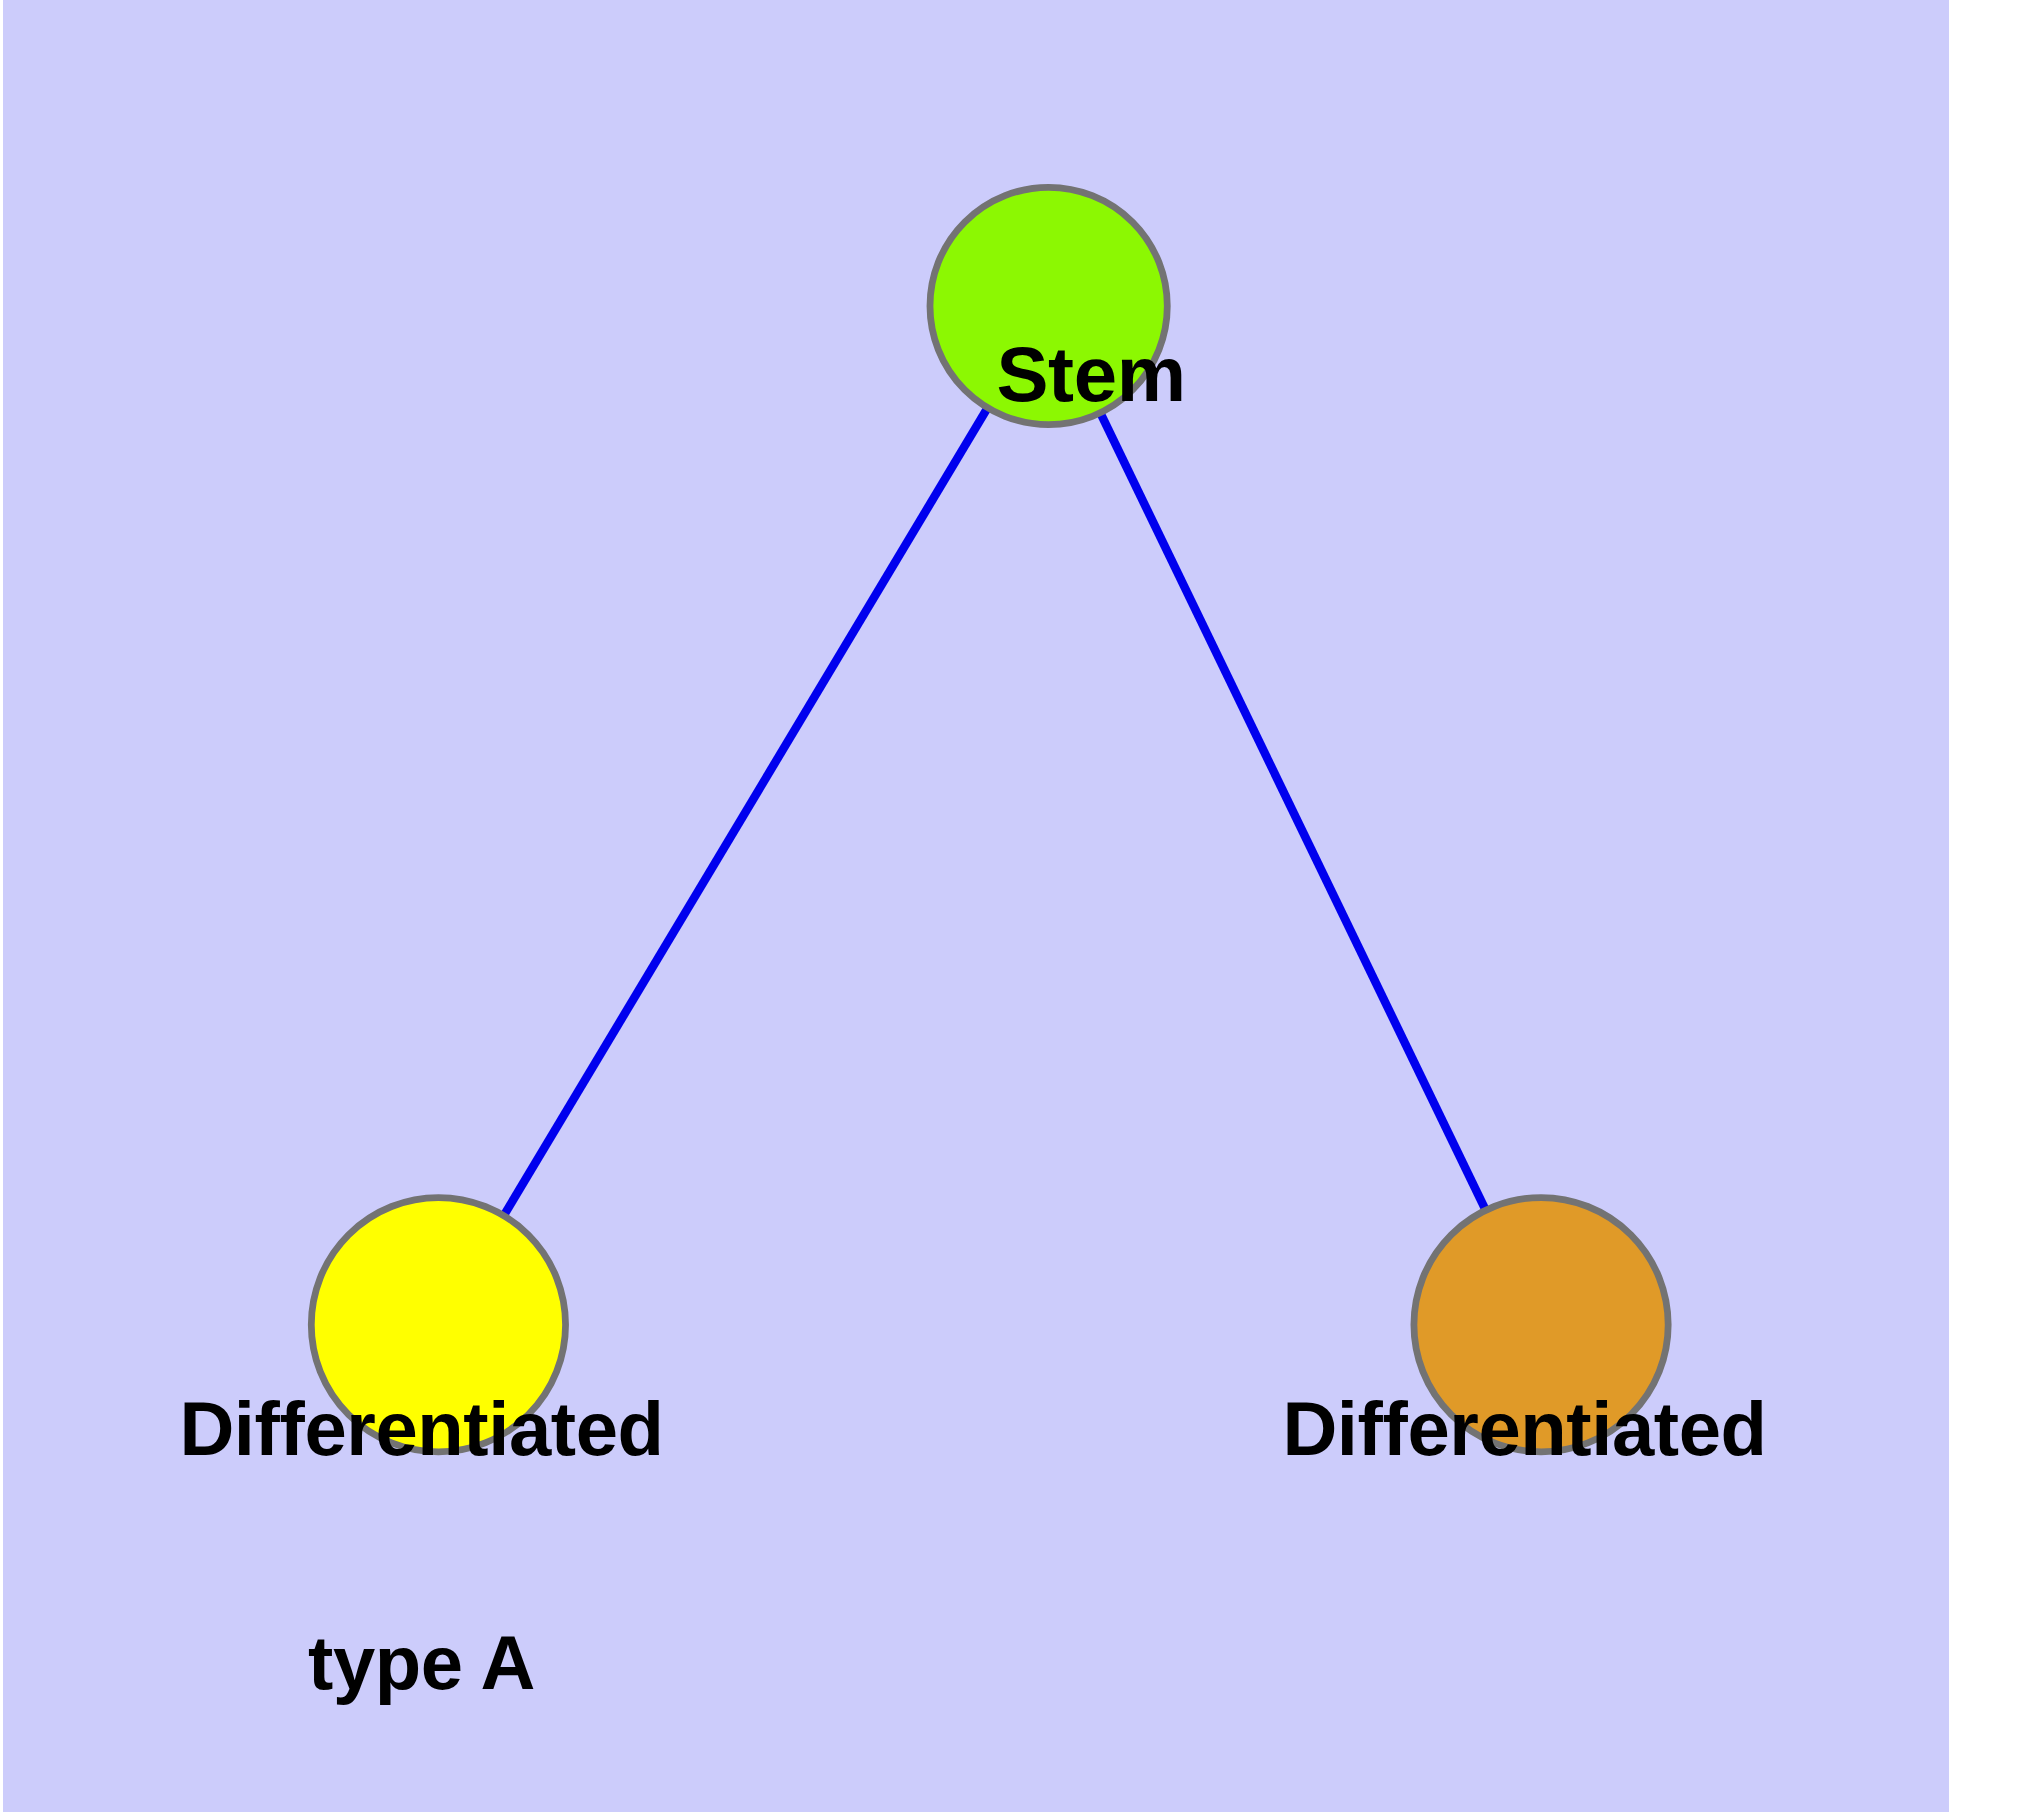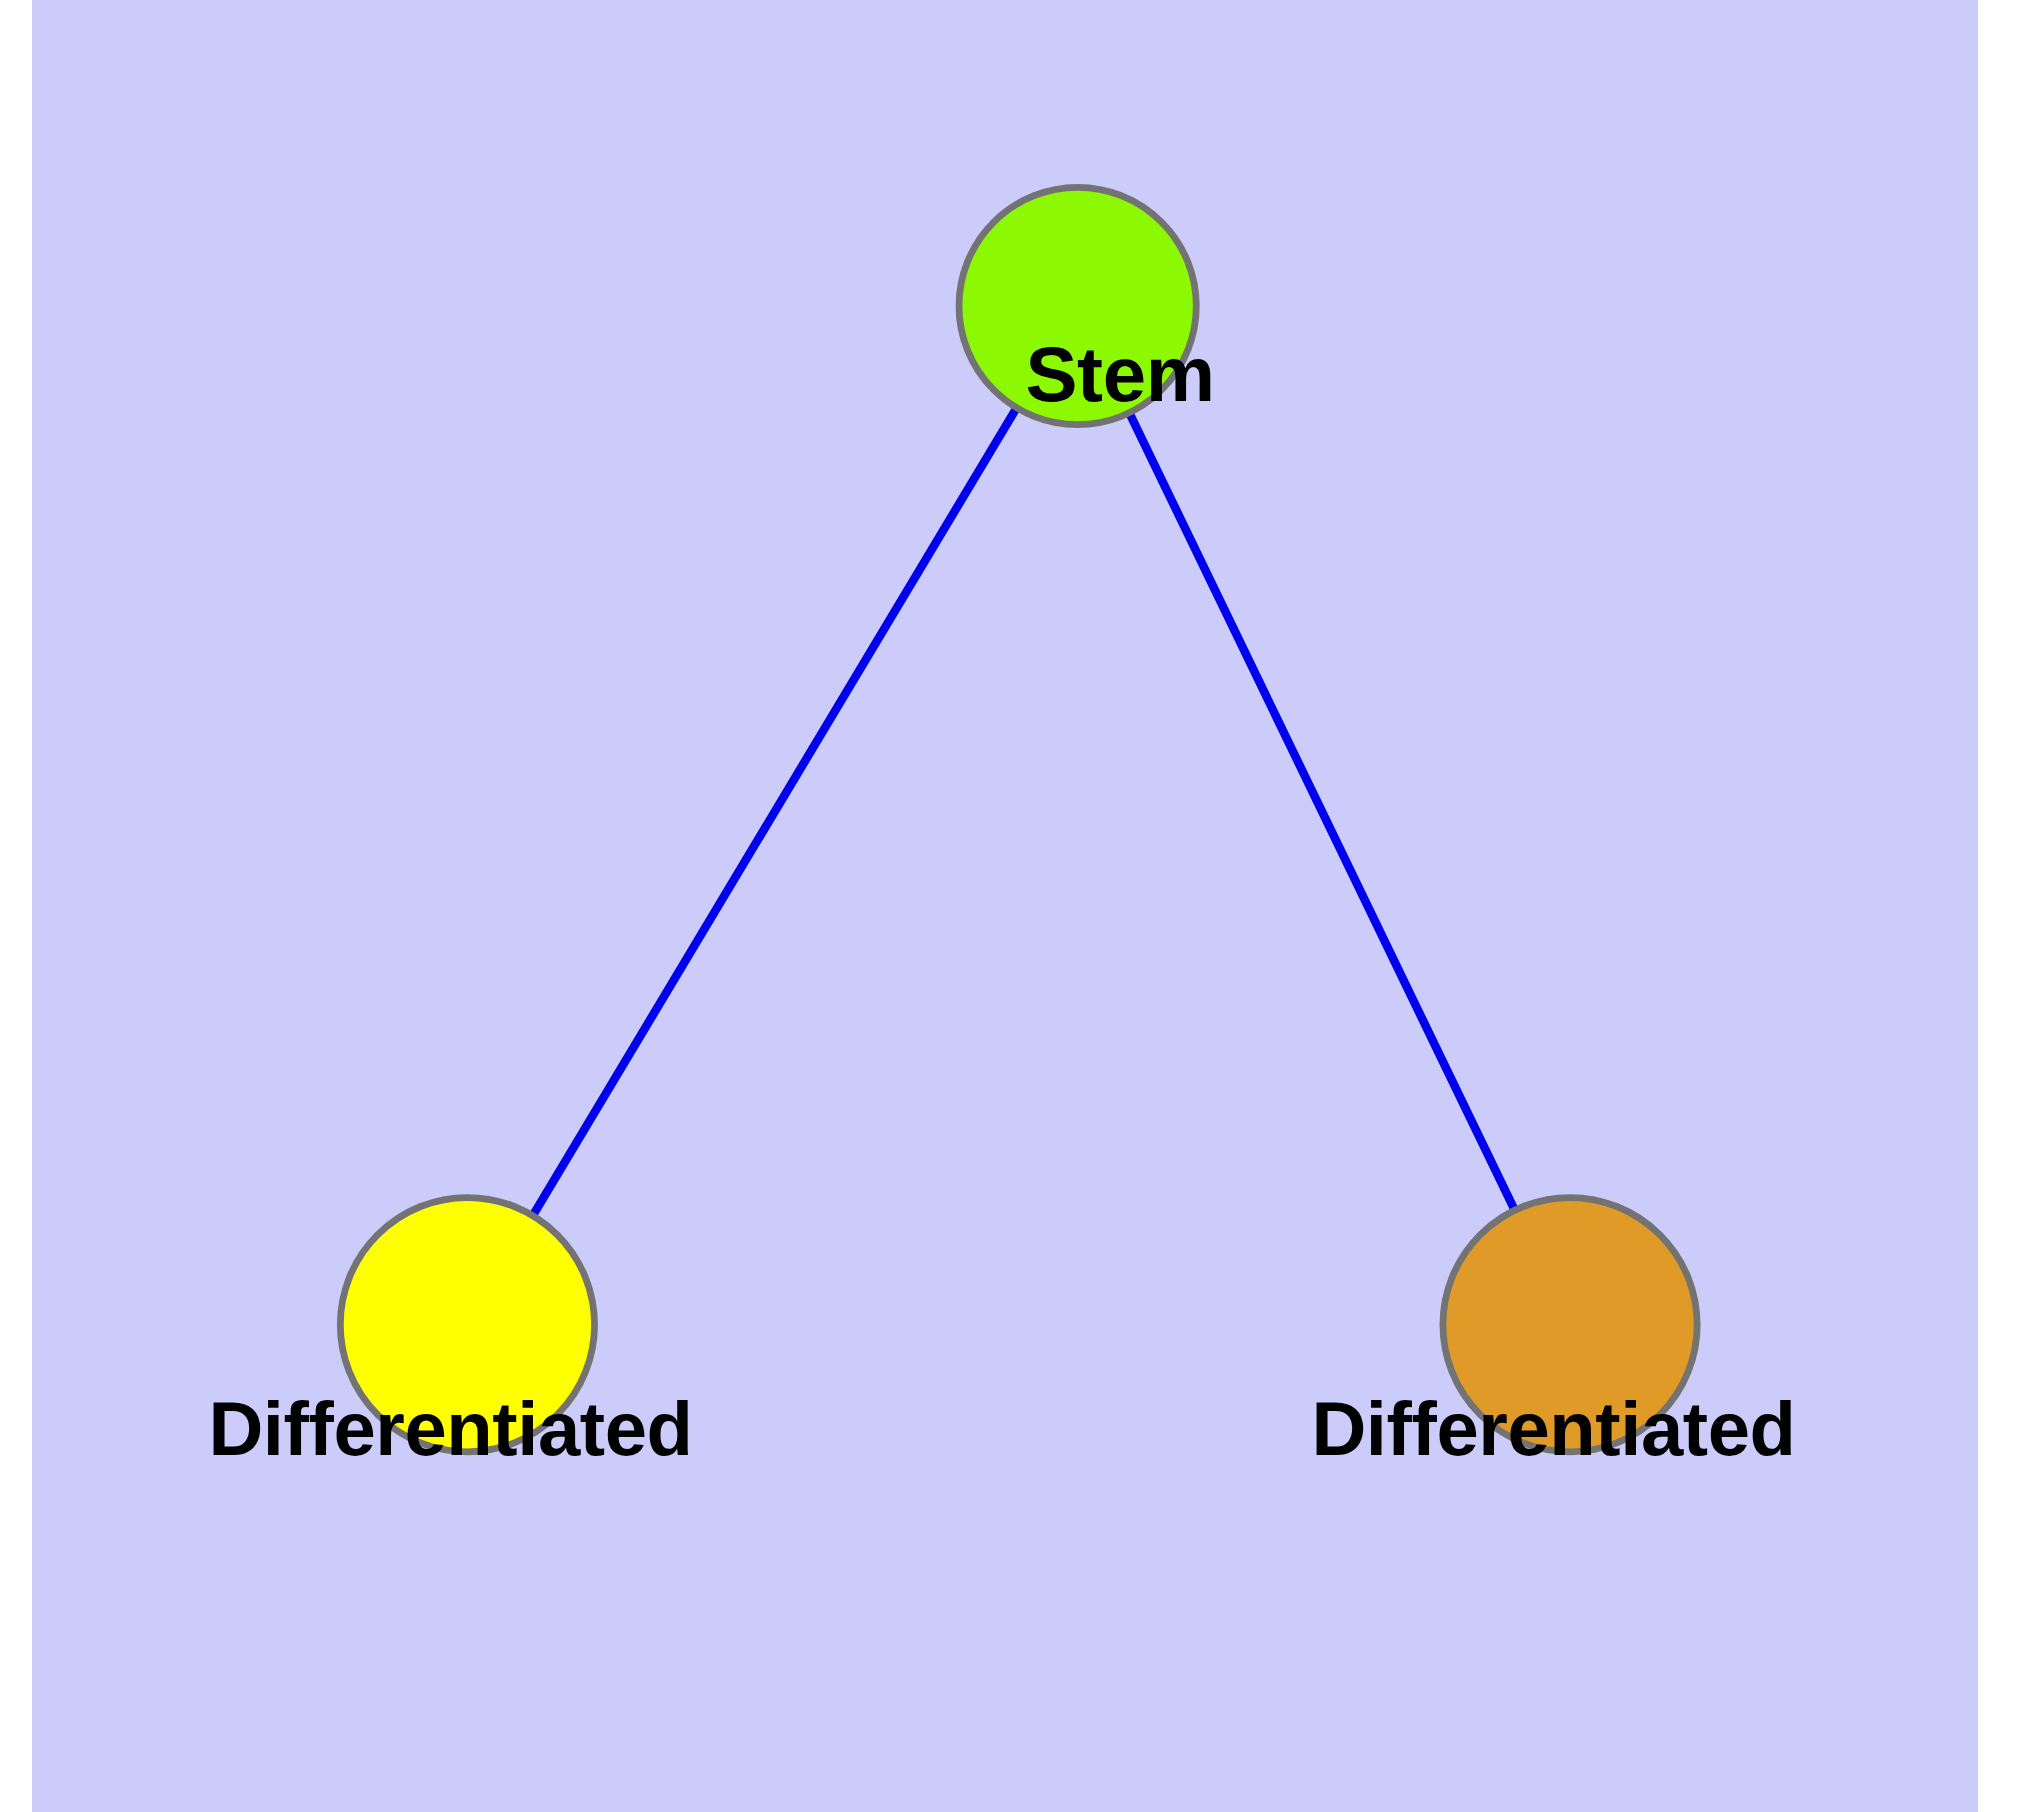--- a/index.html
+++ b/index.html
@@ -7,21 +7,20 @@
     padding: 0;
     background: #ffffff;
   }
   #canvas {
     position: relative;
     width: 1949px;
     height: 1812px;
     overflow: hidden;
     background: #ffffff;
     font-family: "Liberation Sans", sans-serif;
-    margin-left: 29px;
   }
   #plot-bg {
     position: absolute;
     left: 2.5px;
     top: 0px;
     width: 2018px;
     height: 1812px;
     background: #ccccfb;
   }
   #graph-svg {
@@ -80,20 +79,21 @@
       <circle cx="1818" cy="1563" r="150" fill="#e09a28" stroke="#737373" stroke-width="8"></circle>
     </g>
   </svg>
 
   <div class="node-label" id="label-stem">
     <span>Stem</span>
   </div>
 
   <div class="node-label" id="label-diffA">
     <div>Differentiated</div>
+    <div>type A</div>
   </div>
 
   <div class="node-label" id="label-diffB">
     <div>Differentiated</div>
   </div>
 
 </div>
 
 
 </body></html>

